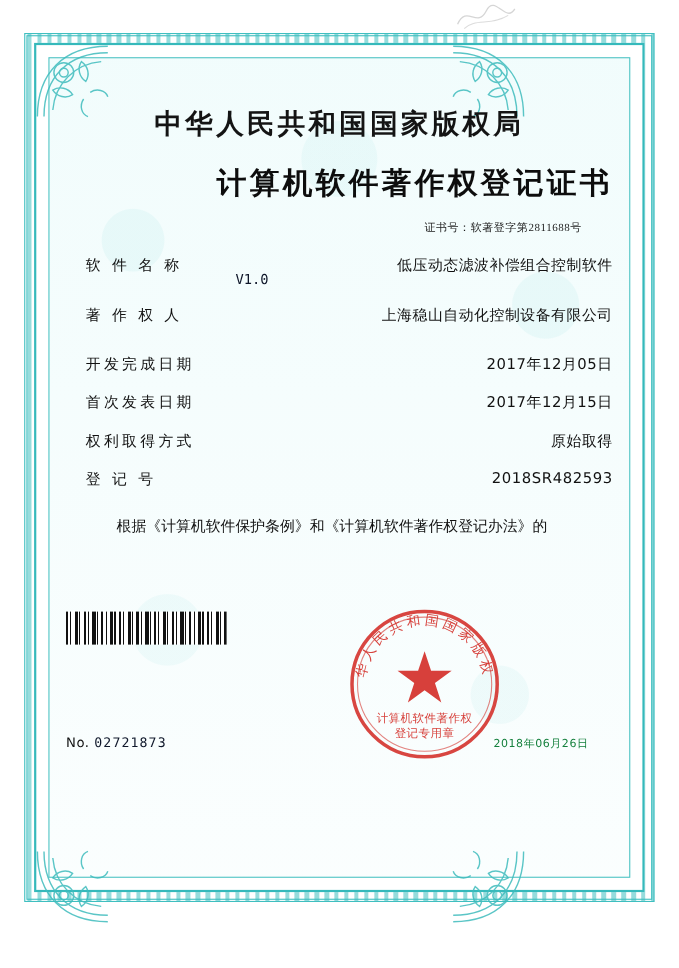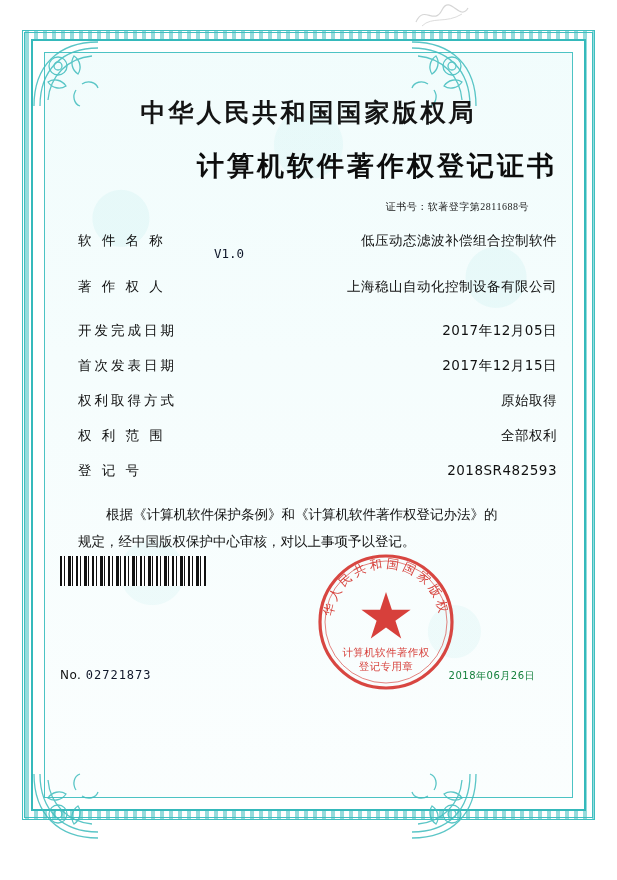--- a/index.html
+++ b/index.html
@@ -329,35 +329,30 @@
       <div class="field-row">
         <div class="field-label">首次发表日期</div>
         <div class="field-value">2017年12月15日</div>
       </div>
 
       <div class="field-row">
         <div class="field-label">权利取得方式</div>
         <div class="field-value">原始取得</div>
       </div>
 
-      <div class="field-row">
-        <div class="field-label">权 利 范 围</div>
-        <div class="field-value">全部权利</div>
-      </div>
 
       <div class="field-row">
         <div class="field-label">登 记 号</div>
         <div class="field-value">2018SR482593</div>
       </div>
 
     </div>
 
     <div class="statement">
       <div><span class="indent"></span><span>根据《计算机软件保护条例》和《计算机软件著作权登记办法》的</span></div>
-      <div>规定，经中国版权保护中心审核，对以上事项予以登记。</div>
     </div>
 
   </div>
 
   <div class="barcode"></div>
 
   <div class="seal">
     <svg width="148" height="148" viewBox="0 0 148 148">
       <defs>
         <path id="sealArc" d="M 20,74 A 54,54 0 1 1 128,74"></path>

